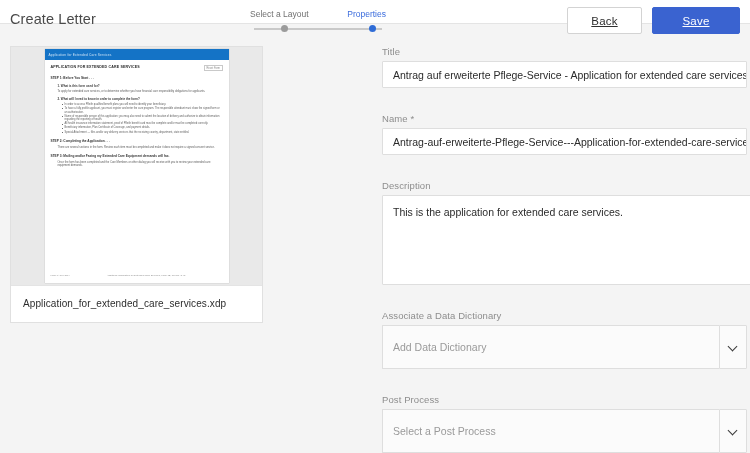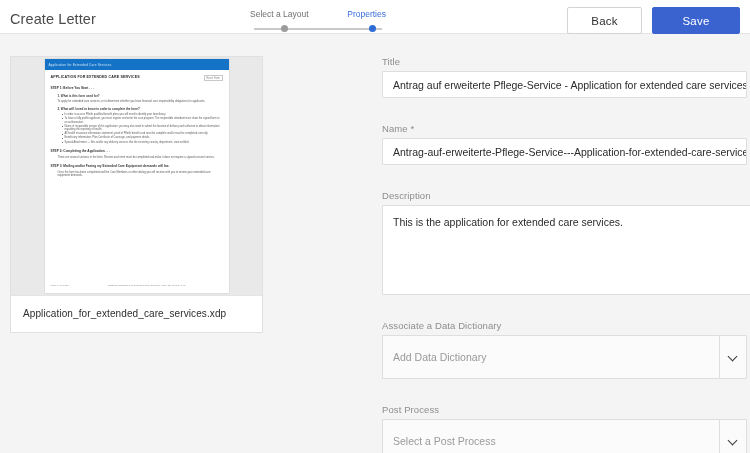--- a/index.html
+++ b/index.html
@@ -8,21 +8,21 @@
     width: 750px; height: 453px;
     overflow: hidden;
     background: #f4f4f4;
     font-family: "Liberation Sans", sans-serif;
     -webkit-font-smoothing: antialiased;
   }
 
   
   .header {
     position: relative;
-    height: 34px;
+    height: 24px;
     background: #ffffff;
     border-bottom: 1px solid #e4e4e4;
     display: flex;
     align-items: center;
   }
   .page-title {
     position: absolute;
     left: 10px; top: 11px;
     font-size: 14.5px;
     color: #4a4a4a;
@@ -75,20 +75,21 @@
     height: 27px;
     min-width: 75px;
     font-size: 11.5px;
     border-radius: 2px;
     cursor: pointer;
     display: flex;
     align-items: center;
     justify-content: center;
     padding: 0 14px;
     letter-spacing: .2px;
+    text-decoration: underline;
   }
   .btn-secondary {
     background: #ffffff;
     border: 1px solid #d3d3d3;
     color: #2f2f2f;
   }
   .btn-primary {
     background: #3a63d0;
     border: 1px solid #3a63d0;
     color: #ffffff;

